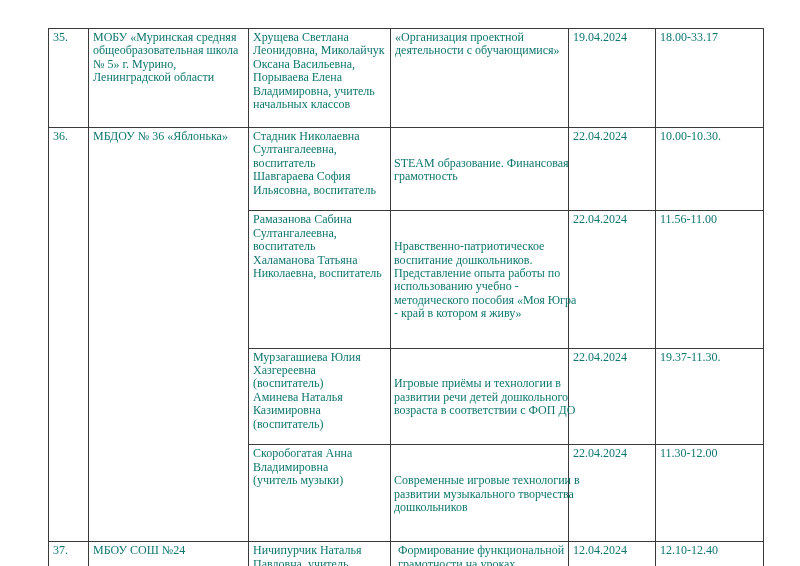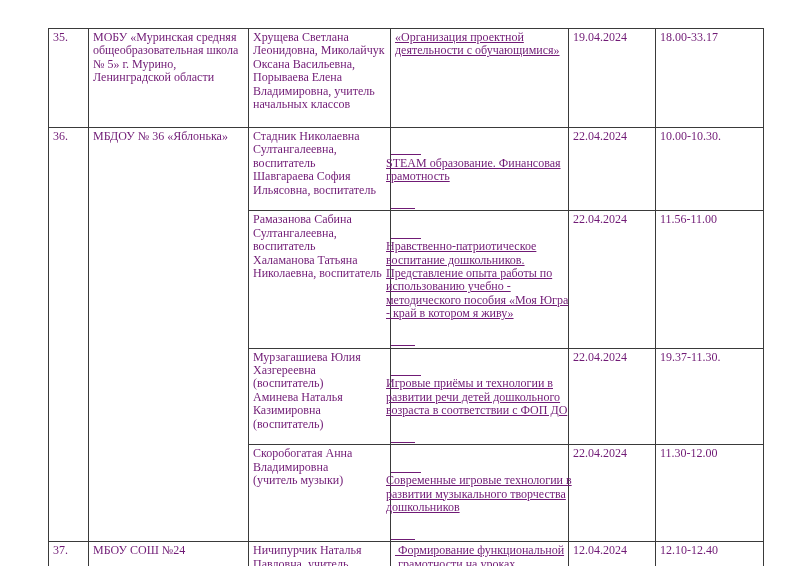--- a/index.html
+++ b/index.html
@@ -7,21 +7,21 @@
     padding: 0;
     background: #e8e8e8;
   }
   .page {
     position: relative;
     width: 800px;
     height: 566px;
     background: #ffffff;
     overflow: hidden;
     font-family: "Liberation Serif", "DejaVu Serif", serif;
-    color: #701a75;
+    color: #0f766e;
   }
   table.schedule {
     position: absolute;
     left: 48px;
     top: 28px;
     width: 715px;
     table-layout: fixed;
     border-collapse: collapse;
   }
   table.schedule td {
@@ -29,23 +29,23 @@
     vertical-align: top;
     font-size: 12px;
     line-height: 13.4px;
     white-space: pre;
     overflow: visible;
     padding: 2px 2px 0 4px;
   }
   td.num   { padding-left: 5px; }
   td.date  { padding-left: 5px; }
   td.time  { padding-left: 5px; }
-  td.topic { padding-left: 5px; text-decoration: underline; }
+  td.topic { padding-left: 5px; }
   
-  td.topic.flush { padding-left: 0; }
+  td.topic.flush { padding-left: 8px; }
   td.topic.flush .flush-text {
     display: block;
     margin-left: -5px;
   }
   tr.r35  { height: 99px; }
   tr.r36a { height: 66px; }
   tr.r36b { height: 85px; }
   tr.r36c { height: 89px; }
   tr.r36d { height: 44px; }
   tr.r37  { height: 96px; }

